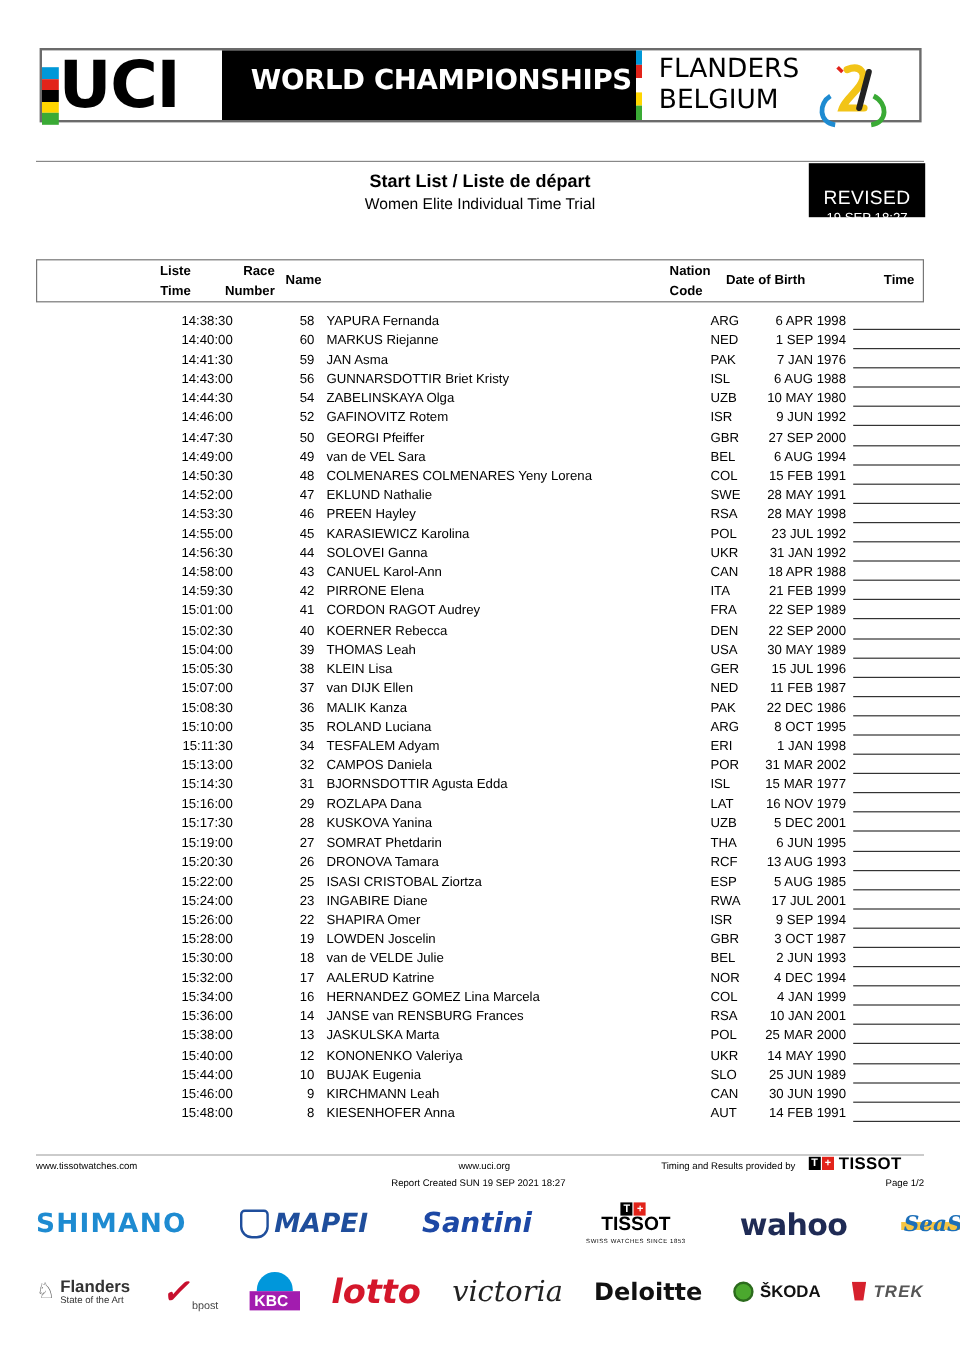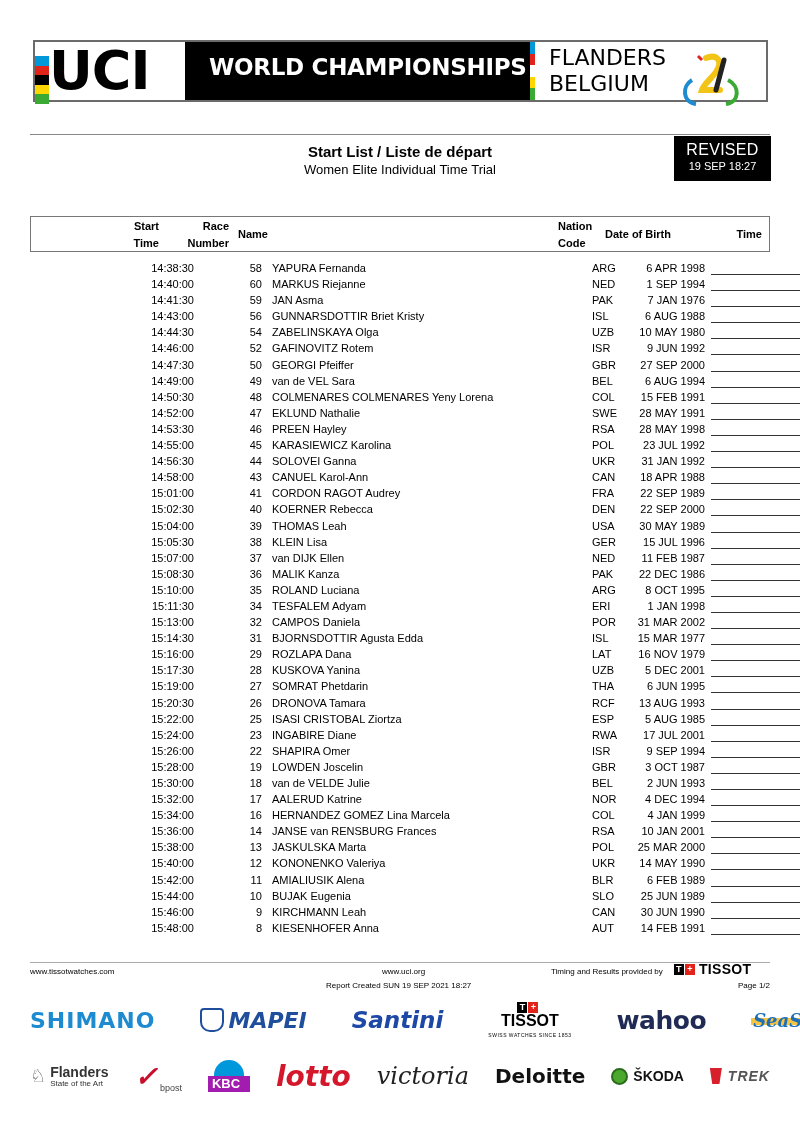--- a/index.html
+++ b/index.html
@@ -22,21 +22,21 @@
   .flag-bar { width: 5px; height: 100%; display: flex; flex-direction: column; }
   .flag-bar span { flex: 1; }
   .flanders-text { margin-left: 14px; font-size: 22px; line-height: 26px; font-family: "DejaVu Sans", sans-serif; }
   .emblem { position: absolute; right: 20px; top: 8px; width: 70px; height: 60px; }
 
   
   .rule-top { position: absolute; left: 30px; top: 134px; width: 740px; height: 1px; background: #888; }
   .title { position: absolute; left: 0; width: 800px; top: 143px; text-align: center; font-weight: bold; font-size: 15px; }
   .subtitle { position: absolute; left: 0; width: 800px; top: 162px; text-align: center; font-size: 13px; }
   .revised { position: absolute; left: 674px; top: 136px; width: 97px; height: 45px; background: #000; color: #fff; text-align: center; }
-  .revised .r1 { font-size: 16px; margin-top: 5px; letter-spacing: 0.3px; }
+  .revised .r1 { font-size: 16px; margin-top: 21px; letter-spacing: 0.3px; }
   .revised .r2 { font-size: 11px; margin-top: 1px; }
 
   
   .thead { position: absolute; left: 30px; top: 216px; width: 740px; height: 36px; border: 1px solid #777; font-weight: bold; font-size: 11px; }
   .th { position: absolute; }
   .th.two { line-height: 17px; }
 
   
   .rows { position: absolute; left: 0; top: 260px; width: 800px; padding-left: 34px; }
   .row { position: relative; height: 16.1px; font-size: 11px; line-height: 16px; }
@@ -133,21 +133,21 @@
 <div class="rule-top"></div>
 <div class="title">Start List / Liste de départ</div>
 <div class="subtitle">Women Elite Individual Time Trial</div>
 <div class="revised">
   <div class="r1">REVISED</div>
   <div class="r2">19 SEP 18:27</div>
 </div>
 
 <div class="thead">
   <div class="th two" style="left:98px; top:1px; width:30px; text-align:right;">
-    <div>Start</div>
+    <div>Liste</div>
     <div>Time</div>
   </div>
   <div class="th two" style="left:150px; top:1px; width:48px; text-align:right;">
     <div>Race</div>
     <div>Number</div>
   </div>
   <div class="th" style="left:207px; top:11px;">Name</div>
   <div class="th two" style="left:527px; top:1px;">
     <div>Nation</div>
     <div>Code</div>
@@ -276,20 +276,28 @@
 
   <div class="row">
     <span class="c-time">14:58:00</span>
     <span class="c-num">43</span>
     <span class="c-name">CANUEL Karol-Ann</span>
     <span class="c-nat">CAN</span>
     <span class="c-dob">18 APR 1988</span>
     <span class="c-time-line"></span>
   </div>
 
+  <div class="row">
+    <span class="c-time">14:59:30</span>
+    <span class="c-num">42</span>
+    <span class="c-name">PIRRONE Elena</span>
+    <span class="c-nat">ITA</span>
+    <span class="c-dob">21 FEB 1999</span>
+    <span class="c-time-line"></span>
+  </div>
 
   <div class="row">
     <span class="c-time">15:01:00</span>
     <span class="c-num">41</span>
     <span class="c-name">CORDON RAGOT Audrey</span>
     <span class="c-nat">FRA</span>
     <span class="c-dob">22 SEP 1989</span>
     <span class="c-time-line"></span>
   </div>
 
@@ -493,28 +501,20 @@
 
   <div class="row">
     <span class="c-time">15:40:00</span>
     <span class="c-num">12</span>
     <span class="c-name">KONONENKO Valeriya</span>
     <span class="c-nat">UKR</span>
     <span class="c-dob">14 MAY 1990</span>
     <span class="c-time-line"></span>
   </div>
 
-  <div class="row">
-    <span class="c-time">15:42:00</span>
-    <span class="c-num">11</span>
-    <span class="c-name">AMIALIUSIK Alena</span>
-    <span class="c-nat">BLR</span>
-    <span class="c-dob">6 FEB 1989</span>
-    <span class="c-time-line"></span>
-  </div>
 
   <div class="row">
     <span class="c-time">15:44:00</span>
     <span class="c-num">10</span>
     <span class="c-name">BUJAK Eugenia</span>
     <span class="c-nat">SLO</span>
     <span class="c-dob">25 JUN 1989</span>
     <span class="c-time-line"></span>
   </div>
 

